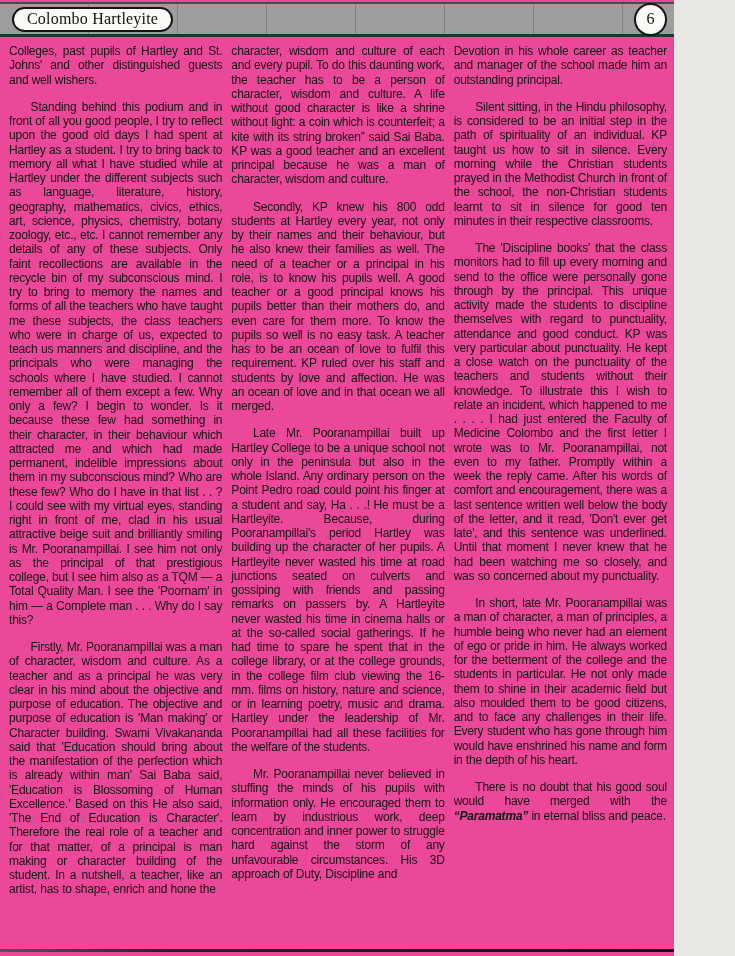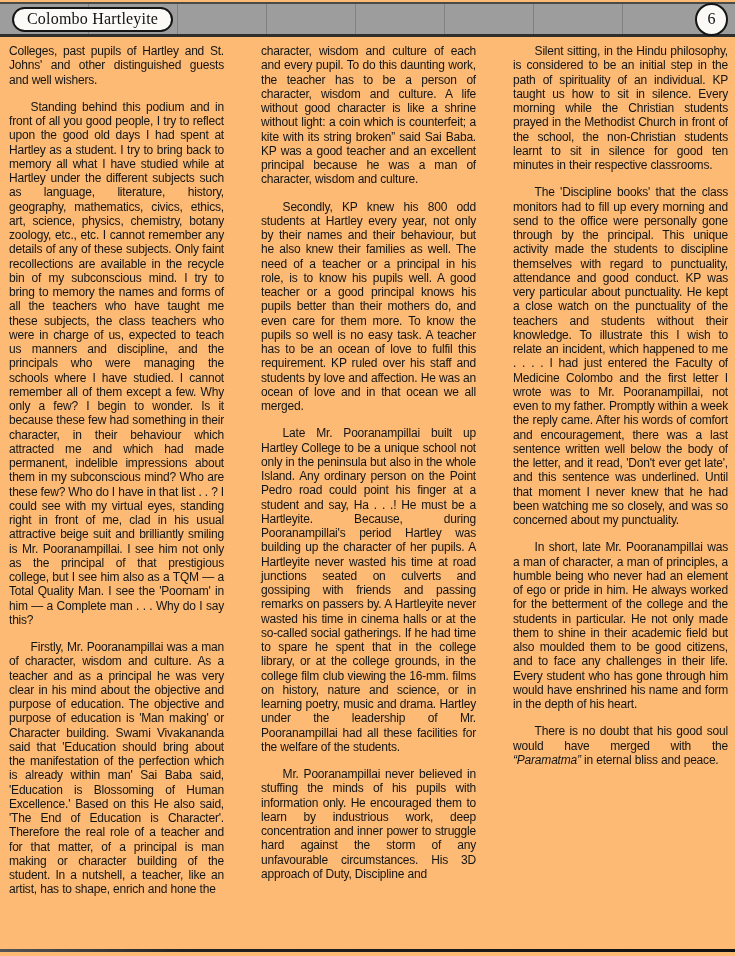--- a/index.html
+++ b/index.html
@@ -2,23 +2,23 @@
 <html><head>
 <meta charset="utf-8">
 <style>
   html, body {
     margin: 0;
     padding: 0;
     background: #e8e7e4;
   }
   .page {
     position: relative;
-    width: 735px;
+    width: 674px;
     height: 956px;
-    background: #fdba74;
+    background: #ec4899;
     overflow: hidden;
     font-family: "Liberation Sans", sans-serif;
     color: #141414;
   }
   
   .band {
     position: absolute;
     top: 2px;
     left: 0;
     right: 0;
@@ -61,41 +61,41 @@
     color: #111;
   }
   
   .content {
     position: absolute;
     top: 44px;
     left: 9px;
     right: 7px;
     bottom: 12px;
     display: flex;
-    gap: 37px;
+    gap: 9px;
     overflow: hidden;
   }
   .col {
     flex: 1 1 0;
     min-width: 0;
   }
   .para {
     margin: 0 0 13px 0;
     font-size: 12px;
     line-height: 14.25px;
     letter-spacing: -0.2px;
     text-align: justify;
     word-spacing: 0.1px;
   }
   .para.indent {
     text-indent: 1.8em;
   }
   .param-em {
     font-style: italic;
-    font-weight: normal;
+    font-weight: bold;
   }
   
   .bottom-rule {
     position: absolute;
     left: 0;
     right: 0;
     bottom: 4px;
     height: 3px;
     background: linear-gradient(90deg, #555 0%, #222 25%, #111 100%);
   }
@@ -116,20 +116,21 @@
         <p class="para indent">Standing behind this podium and in front of all you good people, I try to reflect upon the good old days I had spent at Hartley as a student. I try to bring back to memory all what I have studied while at Hartley under the different subjects such as language, literature, history, geography, mathematics, civics, ethics, art, science, physics, chemistry, botany zoology, etc., etc. I cannot remember any details of any of these subjects. Only faint recollections are available in the recycle bin of my subconscious mind.  I try to bring to memory the names and forms of all the teachers who have taught me these subjects, the class teachers who were in charge of us,  expected to teach us manners and discipline, and the principals who were managing the schools where I have studied.  I cannot remember all of them  except a few.  Why only a few? I begin to wonder.  Is it because these few had something in their character, in their behaviour which attracted me and which had made permanent, indelible impressions about them in my subconscious mind?  Who are these few?   Who do I have in that list . . ?  I could see with my virtual eyes, standing right in front of me, clad in his usual attractive beige suit and brilliantly smiling is Mr. Pooranampillai.  I see him not only as the principal of that prestigious college, but I see him also as a TQM — a Total Quality Man.  I see the 'Poornam' in him — a Complete man . . . Why do I say this?</p>
         <p class="para indent">Firstly, Mr. Pooranampillai was a man of character, wisdom and culture.  As a teacher and as a principal he was very clear in his mind about the objective and purpose of education.  The objective and purpose of education is 'Man making' or Character building.  Swami Vivakananda said that 'Education should bring about the manifestation of the perfection which is already within man' Sai Baba said, 'Education is Blossoming of Human Excellence.' Based on this He also said, 'The End of Education is Character'. Therefore the real role of a teacher and for that matter, of a principal is man making or character building of the student.  In a nutshell, a teacher, like an artist, has to shape, enrich and hone the</p>
       </div>
     <div class="col">
         <p class="para">character, wisdom and culture of each and every pupil.  To do this daunting work, the teacher has to be a person of character, wisdom and culture.  A life without good character is like a shrine without light: a coin which is counterfeit; a kite with its string broken” said Sai Baba.  KP was a good teacher and an excellent principal because he was a man of character, wisdom and culture.</p>
         <p class="para indent">Secondly, KP knew his 800 odd students at Hartley every year, not only by their names and their behaviour, but he also knew their families as well.  The need of a teacher or a principal in his role, is to know his pupils well.  A good teacher or a good principal knows his pupils better than their mothers do, and even care for them more.  To know the pupils so well is no easy task.  A teacher has to be an ocean of love to fulfil this requirement.  KP ruled over his staff and students by love and affection.  He was an ocean of love and in that ocean we all merged.</p>
         <p class="para indent">Late Mr. Pooranampillai built up Hartley College to be a unique school not only in the peninsula but also in the whole Island.  Any ordinary person on the Point Pedro road could point his finger at a student and say,  Ha . . .! He must be a Hartleyite.  Because, during Pooranampillai's period Hartley was building up the character of her pupils. A Hartleyite never wasted his time at road junctions seated on culverts and gossiping with friends and passing remarks on passers by.   A Hartleyite never wasted his time in cinema halls or at the so-called social gatherings.  If he had time to spare he spent that in the college library,  or at the college grounds, in the college film club viewing the 16-mm.  films on history, nature and science, or in learning poetry, music and drama. Hartley   under   the   leadership   of Mr. Pooranampillai had all these facilities for the welfare of the students.</p>
         <p class="para indent">Mr. Pooranampillai never believed in stuffing the minds of his pupils with information only.  He encouraged them to learn by industrious work, deep concentration and inner power to struggle hard against the storm of any unfavourable circumstances.  His 3D approach of Duty, Discipline and</p>
       </div>
     <div class="col">
+        <p class="para">Devotion in his whole career as teacher and manager of the school made him an outstanding principal.</p>
         <p class="para indent">Silent sitting, in the Hindu philosophy, is considered to be an initial step in the path of spirituality of an individual.  KP taught us how to sit in silence.  Every morning while the Christian students prayed in the Methodist Church in front of the school, the non-Christian students learnt to sit in silence for good ten minutes in their respective classrooms.</p>
         <p class="para indent">The 'Discipline books' that the class monitors had to fill up every morning and send to the office were personally gone through by the principal.  This unique activity made the students to discipline themselves with regard to punctuality, attendance and good conduct.  KP was very particular about punctuality.  He kept a close watch on the punctuality of the teachers and students without their knowledge.  To illustrate this I wish to relate an incident, which happened to me . . . . I had just entered the Faculty of Medicine Colombo and the first letter I wrote was to Mr. Pooranampillai, not even to my father.  Promptly within a week the reply came.  After his words of comfort and encouragement, there was a last sentence written well below the body of the letter, and it read, 'Don't ever get late', and this sentence was underlined.  Until that moment I never knew that he had been watching me so closely, and was so concerned about my punctuality.</p>
         <p class="para indent">In short, late Mr. Pooranampillai was a man of character, a man of principles, a humble being who never had an element of ego or pride in him.  He always worked for the betterment of the college and the students in particular.  He not only made them to shine in their academic field but also moulded them to be good citizens,  and to face any challenges in their life.  Every student who has gone through him would have enshrined his name and form in the depth of his heart.</p>
         <p class="para indent">There is no doubt that his good soul would have merged with the <span class="param-em">“Paramatma”</span> in eternal bliss and peace.</p>
       </div>
   </div>
 
   <div class="bottom-rule"></div>
 
 </div>

